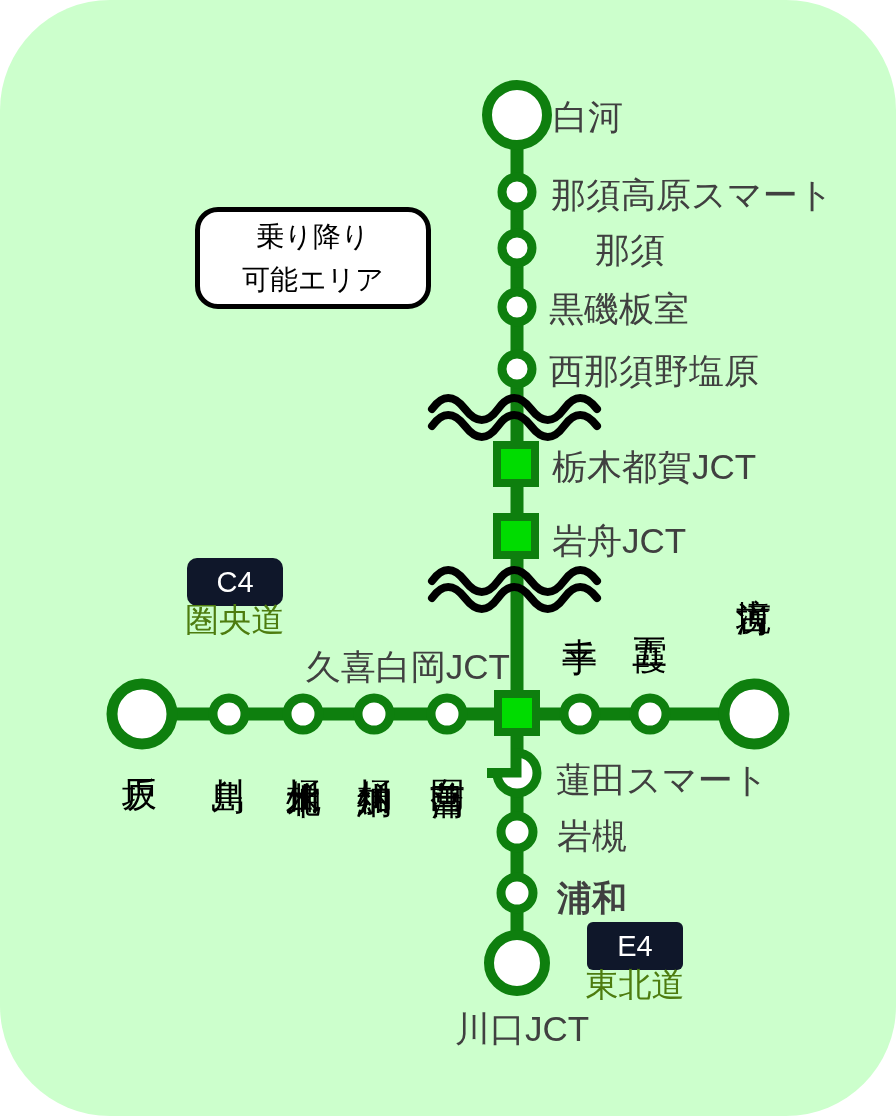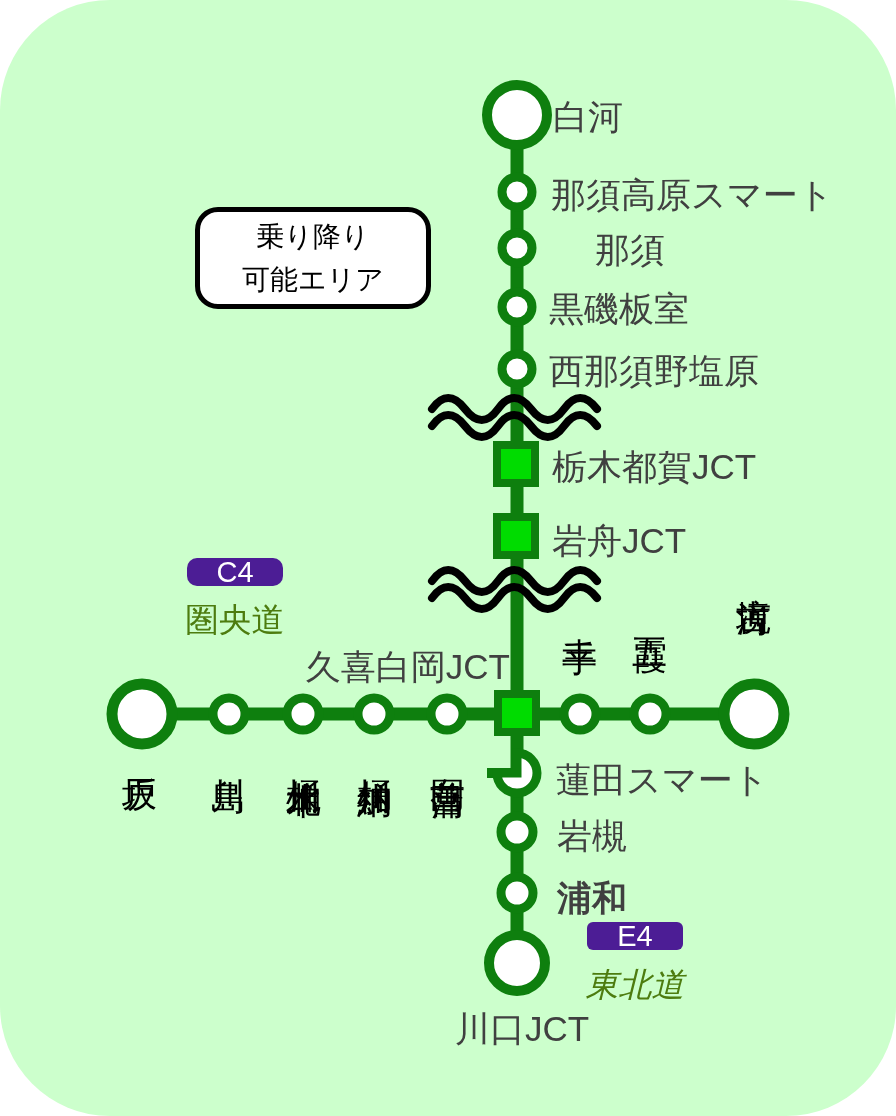--- a/index.html
+++ b/index.html
@@ -49,40 +49,40 @@
     border: 5px solid #000;
     border-radius: 23px;
     display: flex; flex-direction: column;
     align-items: center; justify-content: center;
     font-size: 28px; font-weight: 500;
     line-height: 43px; color: #000; margin-left: 27px;
   }
 
   .route-badge {
     position: absolute;
-    width: 96px; height: 28px;
-    background: #4c1d95;
+    width: 96px; height: 48px;
+    background: #0f172a;
     border-radius: 10px;
     color: #ffffff;
     font-size: 29px; font-weight: 500;
     display: flex; align-items: center; justify-content: center;
   }
   .badge-c4 { left: 187px; top: 558px; }
   .badge-e4 { left: 587px; top: 922px; border-radius: 6px; }
 
   .route-name {
     position: absolute;
     width: 110px;
     text-align: center;
     font-size: 33px; font-weight: 500;
     color: #4d7c0f;
     line-height: 1;
   }
   .name-kenou  { left: 180px; top: 603px; }
-  .name-tohoku { left: 580px; top: 968px; font-style: italic; }
+  .name-tohoku { left: 580px; top: 968px; }
 </style>
 </head>
 <body>
 
 <div class="panel"></div>
 
 <svg class="map" width="896" height="1116" viewBox="0 0 896 1116">
 
   <line x1="517" y1="115" x2="517" y2="963" stroke="#0e7f0e" stroke-width="13"></line>
   <line x1="142" y1="714" x2="754" y2="714" stroke="#0e7f0e" stroke-width="13"></line>

